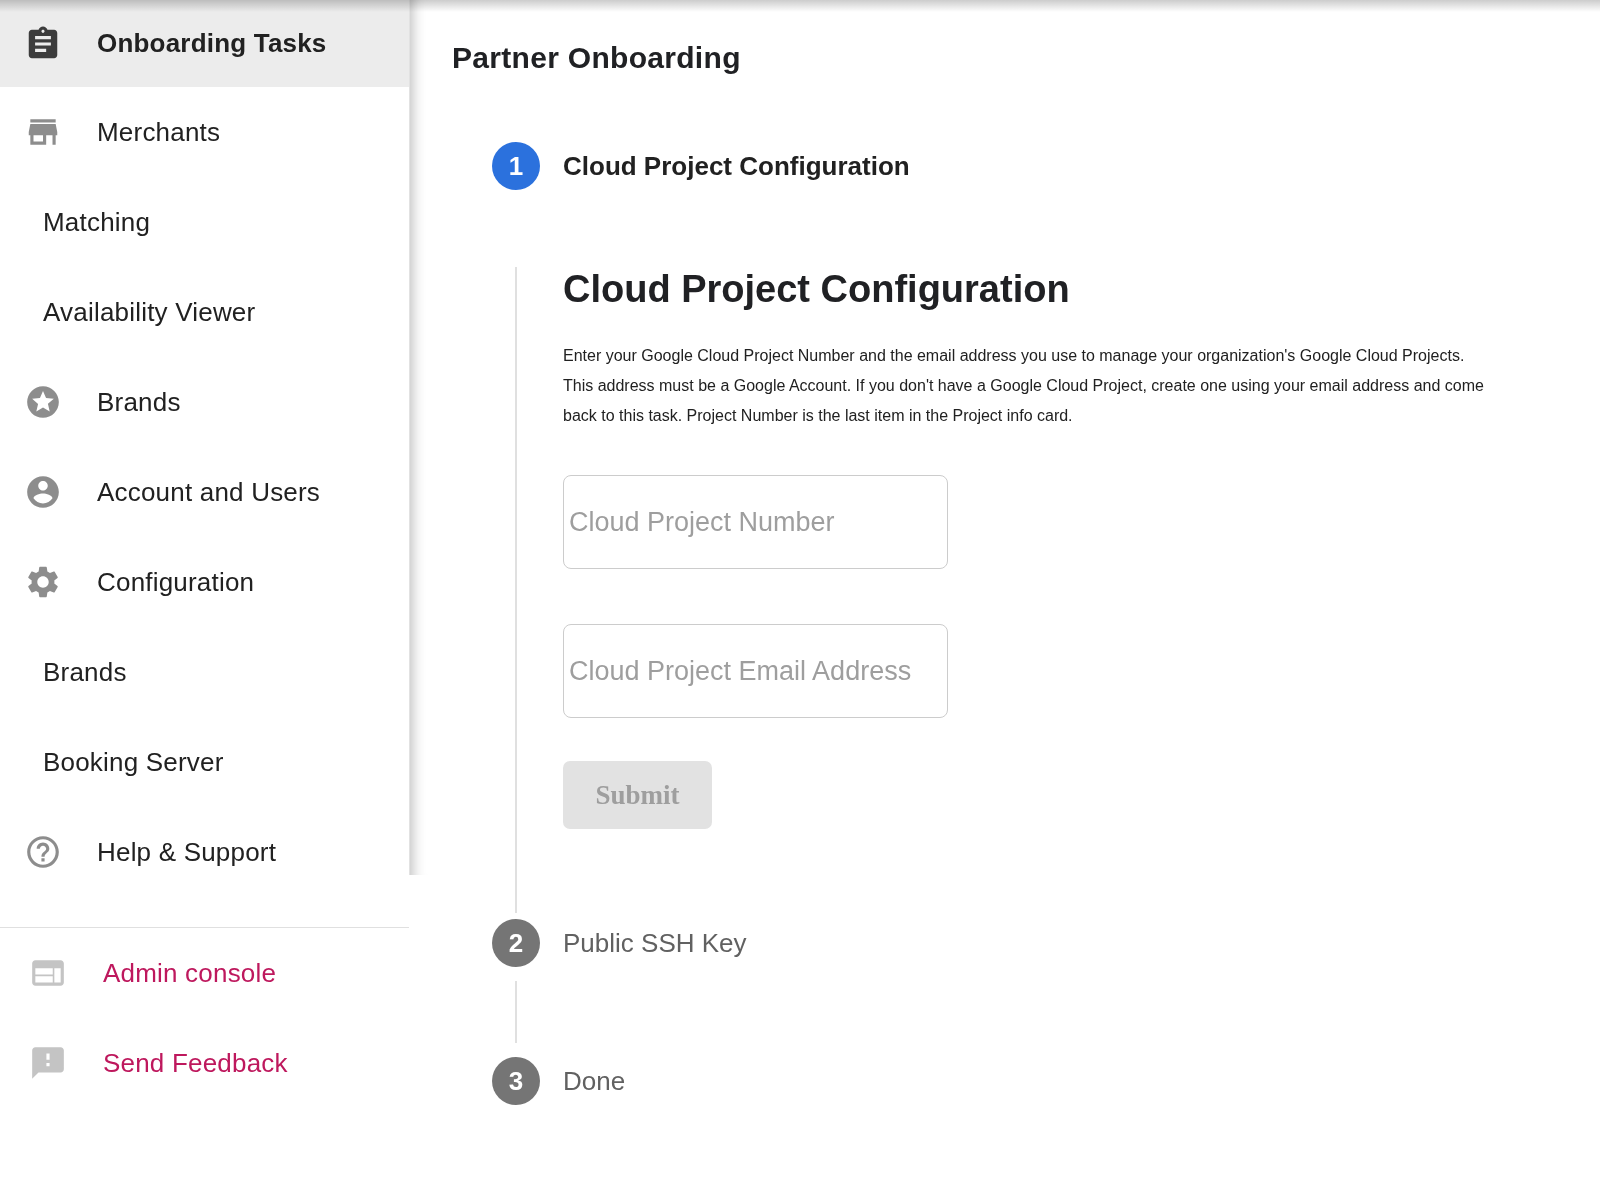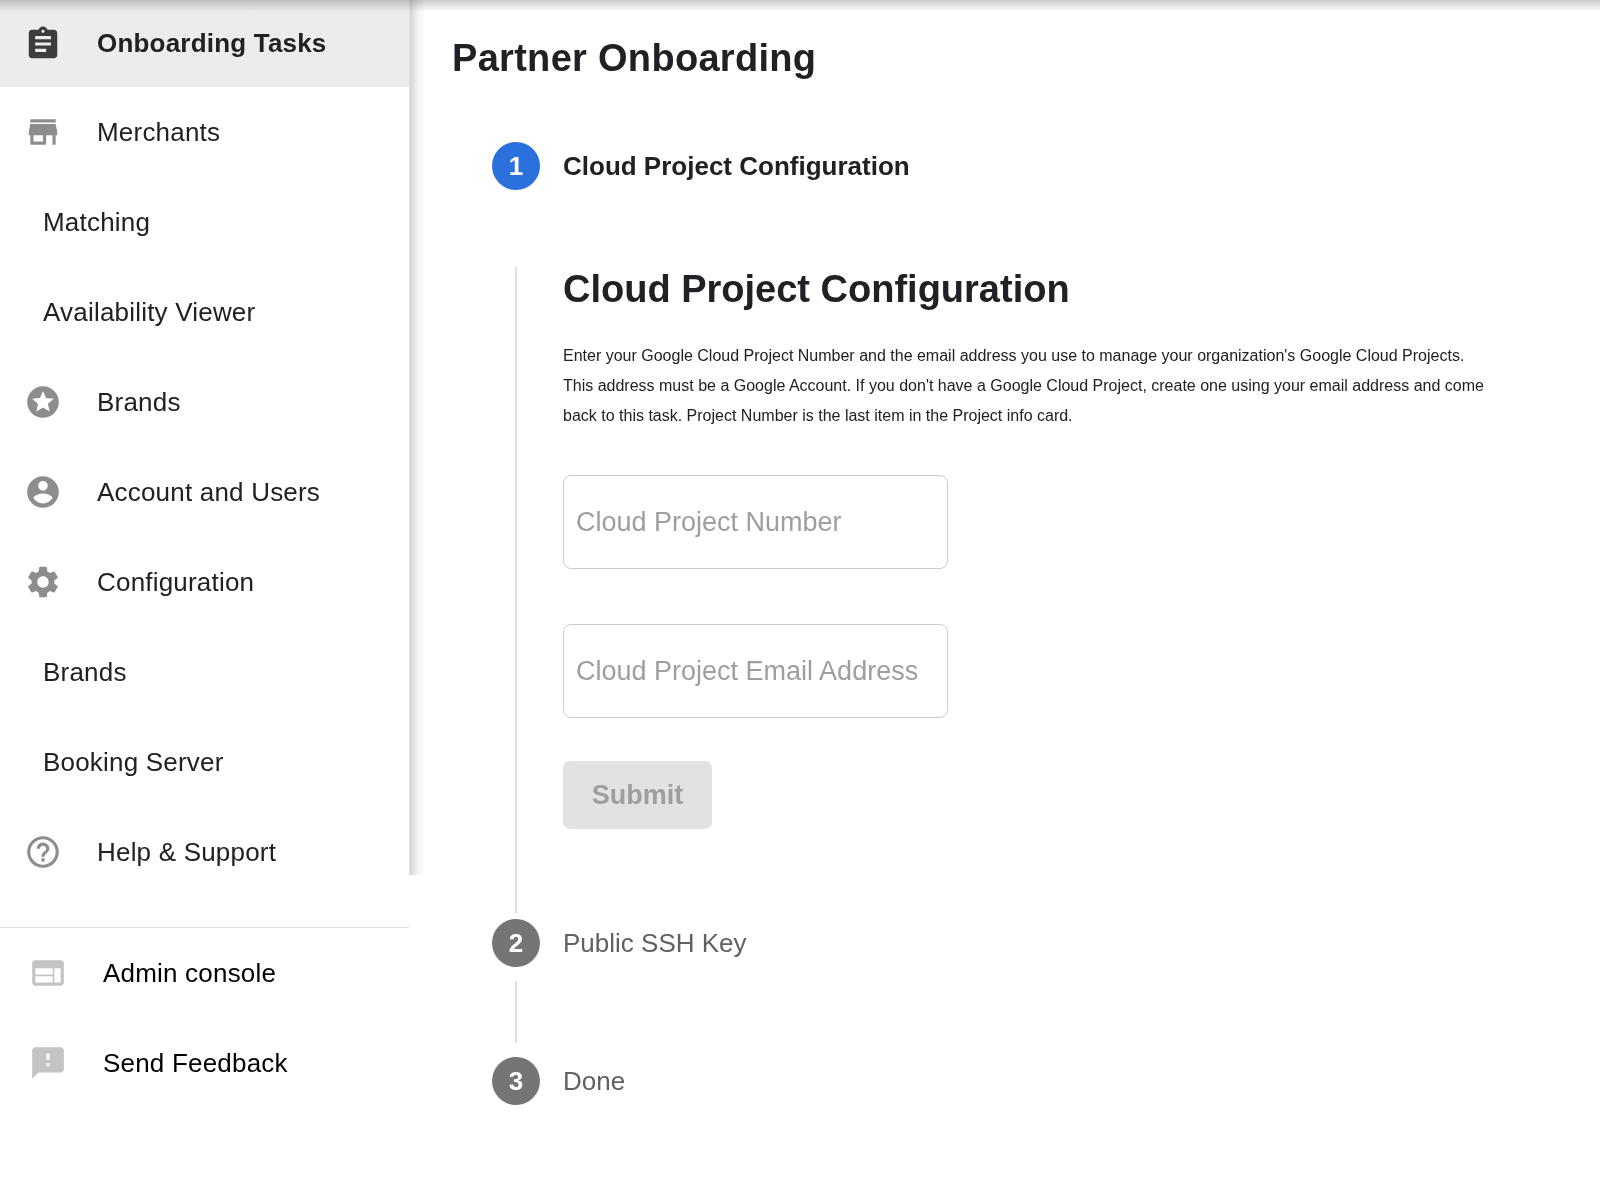--- a/index.html
+++ b/index.html
@@ -33,32 +33,32 @@
   }
   .nav-icon svg { width:38px; height:38px; display:block; }
   .ic-dark   { fill:#3c3c3c; }
   .ic-gray   { fill:#8d8d8d; }
   .ic-light  { fill:#c4c4c4; }
   .nav-label { font-size:26px; color:#212121; letter-spacing:0.2px; white-space:nowrap; }
   .nav-item.active .nav-label { font-weight:bold; }
   .sidebar-divider { border-top:1px solid #e0e0e0; margin-top:30px; }
   .nav-item.footer { padding-left:29px; }
   .nav-item.footer .nav-icon { margin-right:36px; }
-  .nav-item.footer .nav-label { color:#000000; }
+  .nav-item.footer .nav-label { color:#be185d; }
 
   
   .main {
     flex:1; position:relative; background:#fff;
     border-left:1px solid #e2e2e2;
     box-shadow: inset 16px 0 14px -14px rgba(0,0,0,0.28);
     box-sizing:border-box;
   }
   .page-title {
     margin:34px 0 0 42px;
-    font-size:38px; line-height:48px; font-weight:bold;
+    font-size:30px; line-height:48px; font-weight:bold;
     color:#202124; letter-spacing:0.3px;
   }
   .stepper { margin-top:60px; }
   .step-row { display:flex; align-items:center; }
   .step-circle {
     width:48px; height:48px; flex:0 0 48px; border-radius:50%;
     margin-left:82px;
     color:#fff; font-size:26px; font-weight:bold;
     display:flex; align-items:center; justify-content:center;
   }
@@ -79,33 +79,33 @@
   }
   .section-desc {
     margin:30px 0 0 0;
     font-size:16px; line-height:30px; color:#212121;
     width:930px;
   }
   .text-field {
     display:block; margin-top:55px;
     width:385px; height:94px; box-sizing:border-box;
     border:1px solid #cccccc; border-radius:8px;
-    padding:0 12px; font-size:27px; color:#212121;
+    padding:0 5px; font-size:27px; color:#212121;
     font-family:"Liberation Sans", sans-serif;
     outline:none; background:#fff;
   }
   .text-field.first { margin-top:44px; }
   .text-field::placeholder { color:#9e9e9e; opacity:1; }
   .submit-btn {
     display:block; margin-top:43px;
     width:149px; height:68px;
     background:#e2e2e2; color:#9e9e9e;
     border:none; border-radius:7px;
     font-size:27px; font-weight:bold;
-    font-family:Liberation Sans, sans-serif;
+    font-family:Liberation Serif, serif;
   }
   .connector-short {
     height:62px; width:0;
     border-left:2px solid #e0e0e0;
     margin:14px 0 14px 105px;
   }
 </style>
 </head>
 <body>
 

